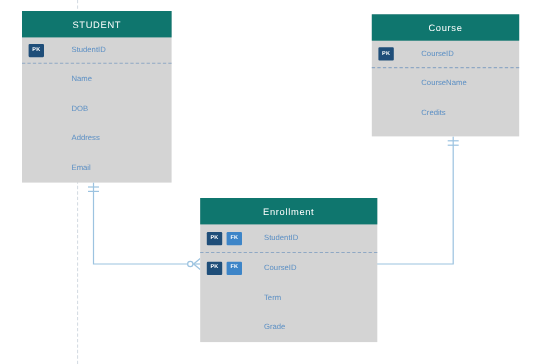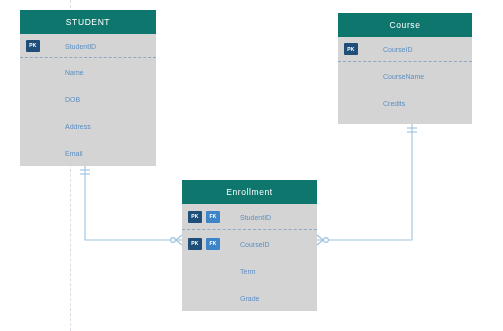--- a/index.html
+++ b/index.html
@@ -166,21 +166,21 @@
       </div>
       <div class="attr-row" style="height:27px;">
         <span class="attr-name">CourseName</span>
       </div>
       <div class="attr-row" style="height:27px;">
         <span class="attr-name">Credits</span>
       </div>
     </div>
   </div>
 
-  <div class="entity" style="left:182px; top:180px; width:135px; height:131px;">
+  <div class="entity" style="left:182px; top:180px; width:161px; height:131px;">
     <div class="entity-header">Enrollment</div>
     <div class="entity-body">
       <div class="attr-row sep" style="height:26px;">
         <span class="badges">
           <span class="badge pk">PK</span>
           <span class="badge fk">FK</span>
         </span>
         <span class="attr-name indent-wide">StudentID</span>
       </div>
       <div class="attr-row" style="height:27px;">

